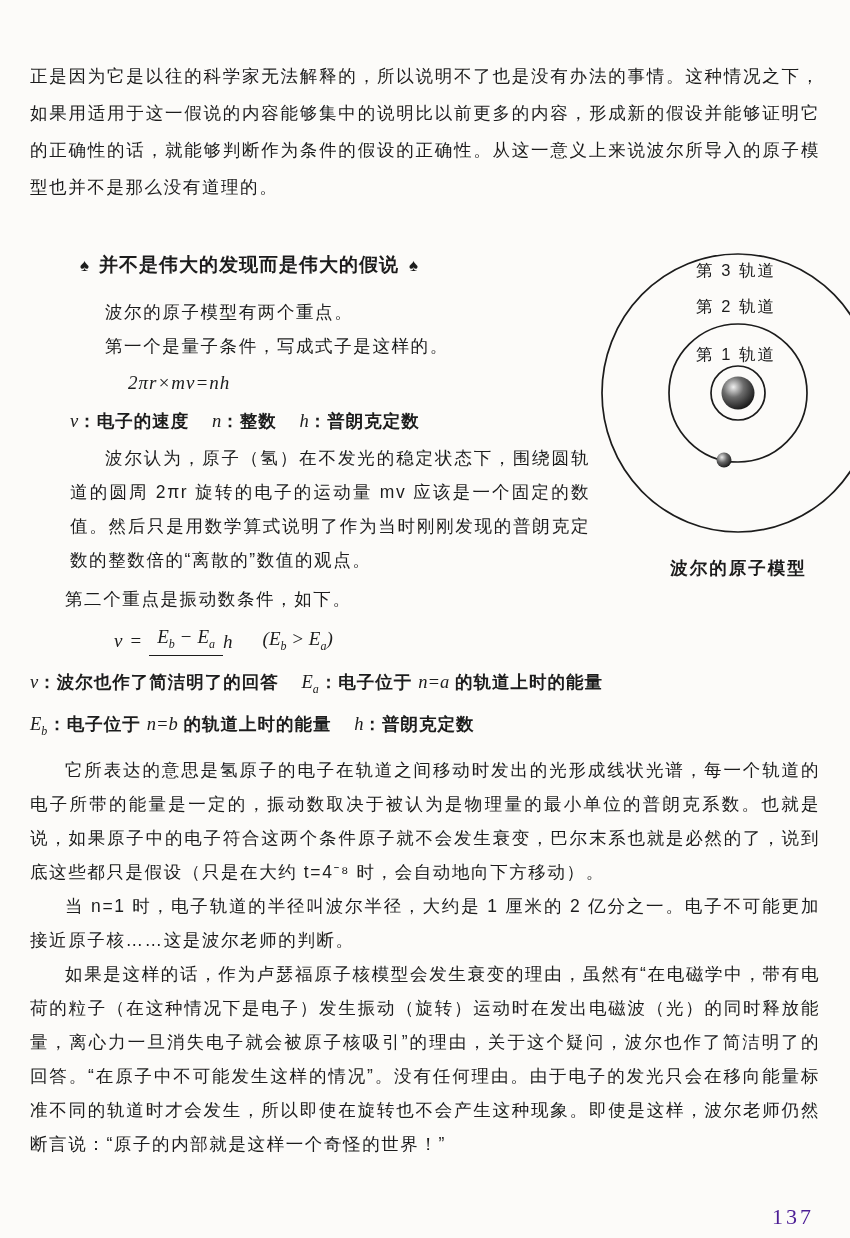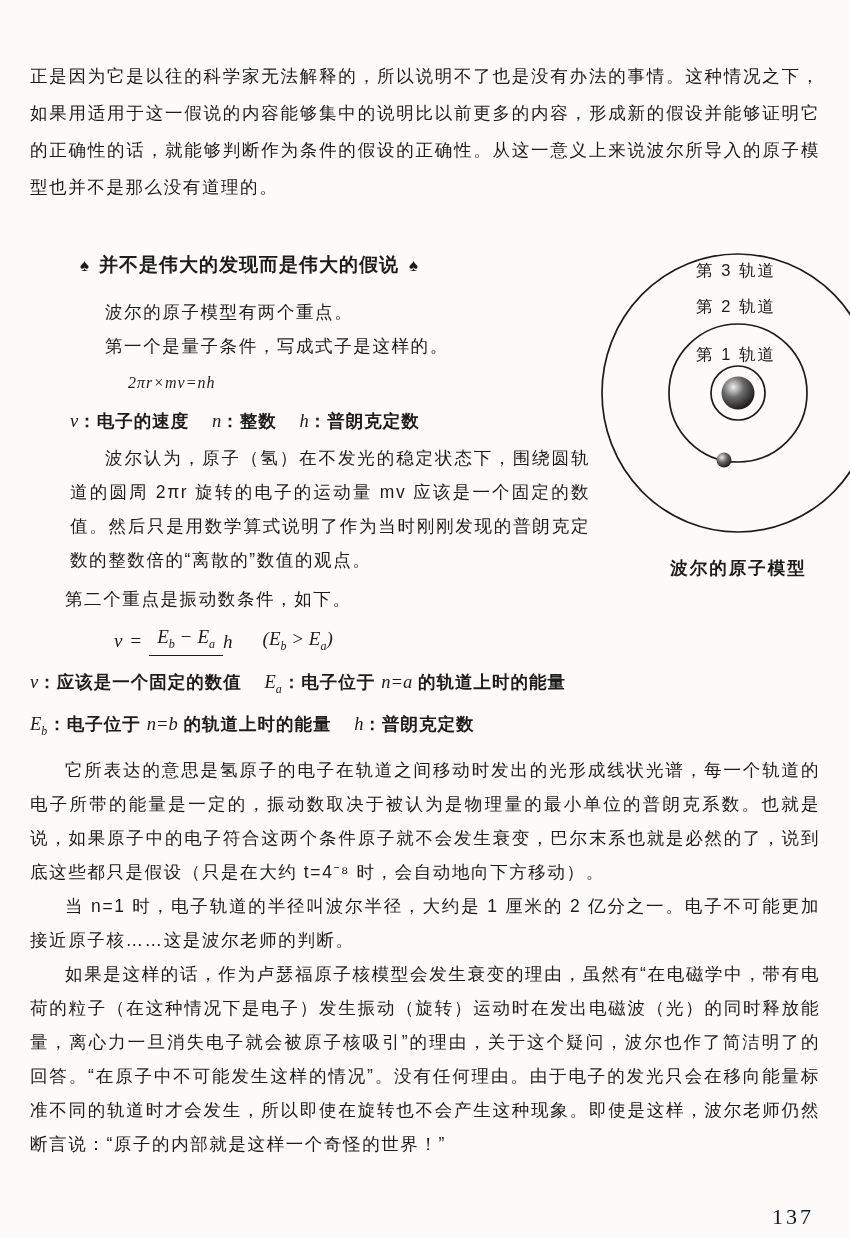--- a/index.html
+++ b/index.html
@@ -39,21 +39,21 @@
     margin: 0 0 16px 0;
     white-space: nowrap;
   }
   .heading .spade { font-size: 17px; margin: 0 10px; letter-spacing: 0; }
 
   .col-left .cjk { line-height: 34px; }
 
   .formula1 {
     font-family: "Liberation Serif", serif;
     font-style: italic;
-    font-size: 16px;
+    font-size: 19px;
     letter-spacing: 1px;
     margin: 6px 0 6px 58px;
     line-height: 28px;
   }
 
   .def-line {
     font-weight: bold;
     font-size: 17.5px;
     line-height: 36px;
     letter-spacing: 1px;
@@ -109,21 +109,21 @@
     fill: #1c1c1c;
     letter-spacing: 2px;
   }
 
   .page-number {
     position: absolute;
     right: 36px; bottom: 8px;
     font-family: "Liberation Serif", serif;
     font-size: 22px;
     letter-spacing: 3px;
-    color: #0f172a;
+    color: #4c1d95;
   }
 </style>
 </head>
 <body>
 
 <div class="page">
 
   <p class="cjk intro">正是因为它是以往的科学家无法解释的，所以说明不了也是没有办法的事情。这种情况之下，如果用适用于这一假说的内容能够集中的说明比以前更多的内容，形成新的假设并能够证明它的正确性的话，就能够判断作为条件的假设的正确性。从这一意义上来说波尔所导入的原子模型也并不是那么没有道理的。</p>
 
   <div class="row">
@@ -176,21 +176,21 @@
   <div class="formula2">
     <span>v</span>
     <span class="f-eq">=</span>
     <span class="frac">
       <span class="num"><span>E</span><sub>b</sub><span class="f-minus">−</span><span>E</span><sub>a</sub></span>
       <span class="den"><span>h</span></span>
     </span>
     <span class="cond"><span>(E</span><sub>b</sub><span> &gt; E</span><sub>a</sub><span>)</span></span>
   </div>
 
-  <p class="def-line"><span class="var">v</span><span>：</span><span>应该是一个固定的数值</span><span class="pair-gap"></span><span class="var">E</span><sub>a</sub><span>：</span><span>电子位于 </span><span class="inline-var">n=a</span><span> 的轨道上时的能量</span></p>
+  <p class="def-line"><span class="var">v</span><span>：</span><span>波尔也作了简洁明了的回答</span><span class="pair-gap"></span><span class="var">E</span><sub>a</sub><span>：</span><span>电子位于 </span><span class="inline-var">n=a</span><span> 的轨道上时的能量</span></p>
 
   <p class="def-line"><span class="var">E</span><sub>b</sub><span>：</span><span>电子位于 </span><span class="inline-var">n=b</span><span> 的轨道上时的能量</span><span class="pair-gap"></span><span class="var">h</span><span>：</span><span>普朗克定数</span></p>
 
   <p class="cjk lower indent" style="margin-top:4px">它所表达的意思是氢原子的电子在轨道之间移动时发出的光形成线状光谱，每一个轨道的电子所带的能量是一定的，振动数取决于被认为是物理量的最小单位的普朗克系数。也就是说，如果原子中的电子符合这两个条件原子就不会发生衰变，巴尔末系也就是必然的了，说到底这些都只是假设（只是在大约 t=4⁻⁸ 时，会自动地向下方移动）。</p>
   <p class="cjk lower indent">当 n=1 时，电子轨道的半径叫波尔半径，大约是 1 厘米的 2 亿分之一。电子不可能更加接近原子核……这是波尔老师的判断。</p>
   <p class="cjk lower indent">如果是这样的话，作为卢瑟福原子核模型会发生衰变的理由，虽然有“在电磁学中，带有电荷的粒子（在这种情况下是电子）发生振动（旋转）运动时在发出电磁波（光）的同时释放能量，离心力一旦消失电子就会被原子核吸引”的理由，关于这个疑问，波尔也作了简洁明了的回答。“在原子中不可能发生这样的情况”。没有任何理由。由于电子的发光只会在移向能量标准不同的轨道时才会发生，所以即使在旋转也不会产生这种现象。即使是这样，波尔老师仍然断言说：“原子的内部就是这样一个奇怪的世界！”</p>
 
   <div class="page-number">137</div>
 </div>
 

